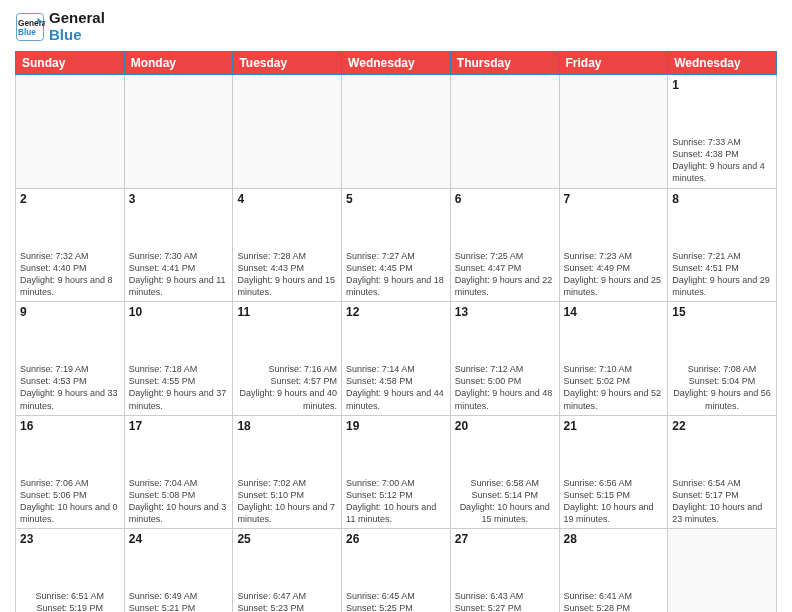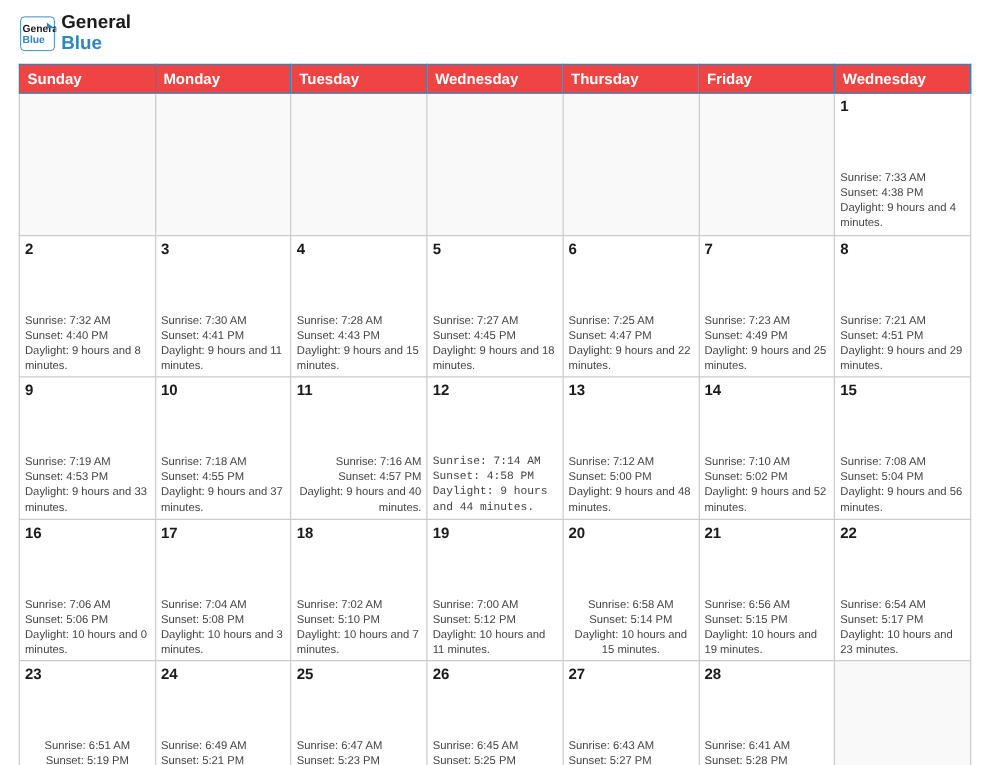--- a/index.html
+++ b/index.html
@@ -126,39 +126,39 @@
 Daylight: 9 hours and 37 minutes.</div>
           </td>
           <td>
             <span class="day-num">11</span>
             <div class="day-info" style="white-space: pre-line; text-align: right;">Sunrise: 7:16 AM
 Sunset: 4:57 PM
 Daylight: 9 hours and 40 minutes.</div>
           </td>
           <td>
             <span class="day-num">12</span>
-            <div class="day-info" style="white-space: pre-line; font-family: Liberation Mono, monospace;">Sunrise: 7:14 AM
+            <div class="day-info" style="white-space: pre-line;">Sunrise: 7:14 AM
 Sunset: 4:58 PM
 Daylight: 9 hours and 44 minutes.</div>
           </td>
           <td>
             <span class="day-num">13</span>
             <div class="day-info" style="white-space: pre-line;">Sunrise: 7:12 AM
 Sunset: 5:00 PM
 Daylight: 9 hours and 48 minutes.</div>
           </td>
           <td>
             <span class="day-num">14</span>
             <div class="day-info" style="white-space: pre-line;">Sunrise: 7:10 AM
 Sunset: 5:02 PM
 Daylight: 9 hours and 52 minutes.</div>
           </td>
           <td>
             <span class="day-num">15</span>
-            <div class="day-info" style="white-space: pre-line;">Sunrise: 7:08 AM
+            <div class="day-info" style="white-space: pre-line; text-align: center;">Sunrise: 7:08 AM
 Sunset: 5:04 PM
 Daylight: 9 hours and 56 minutes.</div>
           </td>
         </tr>
         <tr>
           <td>
             <span class="day-num">16</span>
             <div class="day-info" style="white-space: pre-line;">Sunrise: 7:06 AM
 Sunset: 5:06 PM
 Daylight: 10 hours and 0 minutes.</div>

